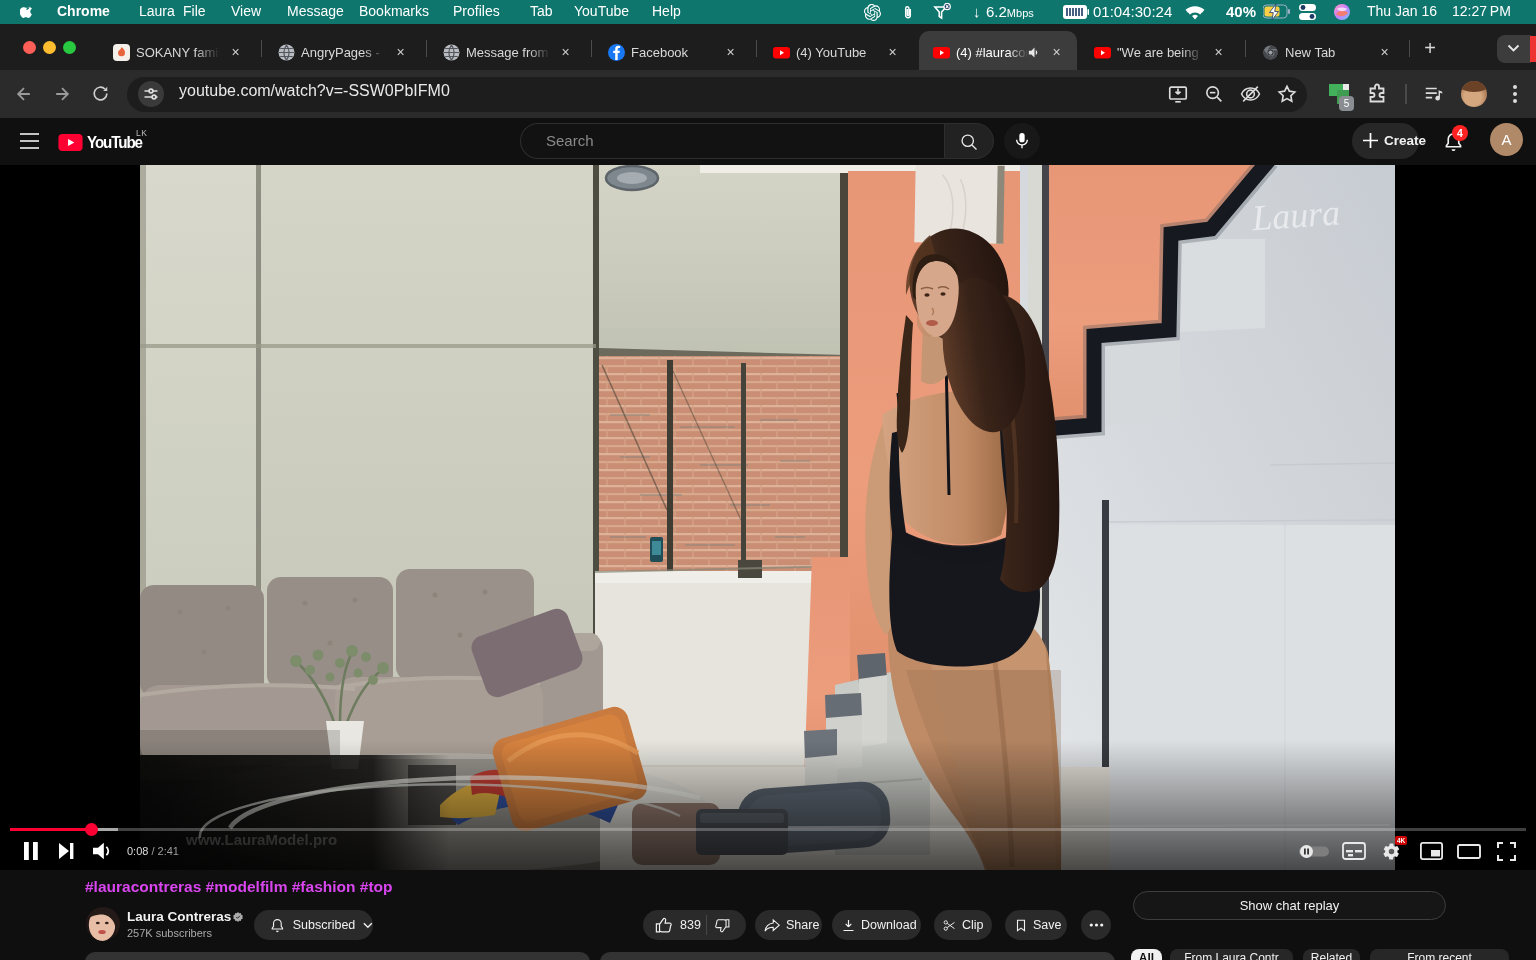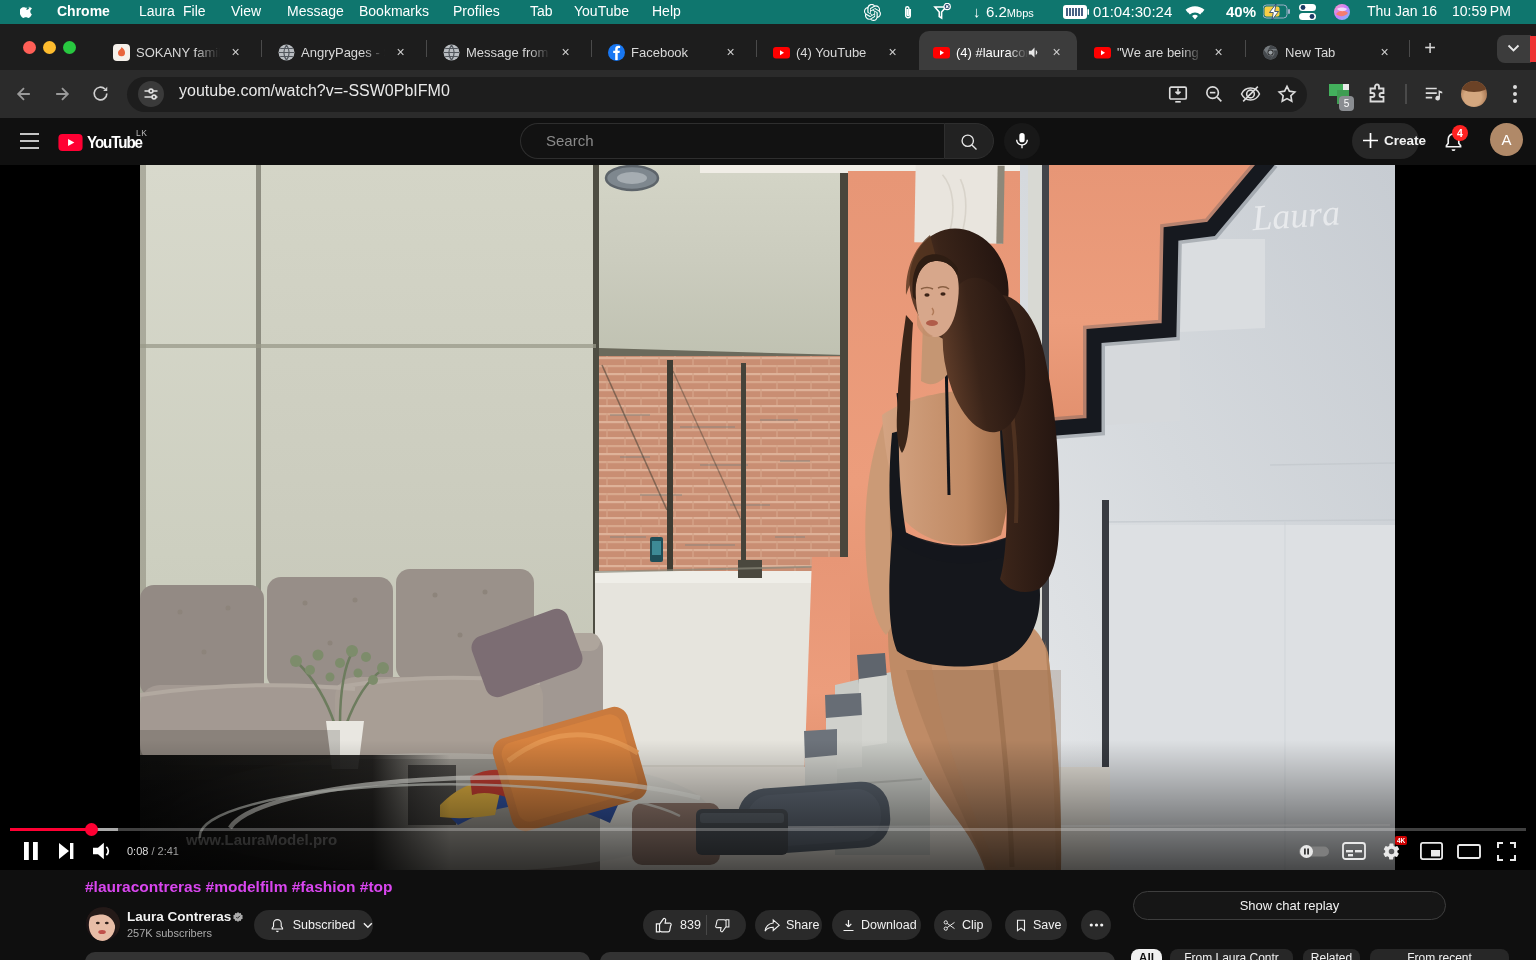--- a/index.html
+++ b/index.html
@@ -88,21 +88,21 @@
             <stop offset="0" stop-color="#ff9bc0"></stop>
             <stop offset=".5" stop-color="#c77dff"></stop>
             <stop offset="1" stop-color="#6ec6ff"></stop>
           </linearGradient>
         </defs>
         <circle cx="8" cy="8" r="8" fill="url(#siri1)"></circle>
         <path d="M2 10c3-4 9-4 12-1-3 4-9 4-12 1z" fill="#ff7a59" opacity=".85"></path>
         <path d="M3 5c3 3 8 3 10 0-2-2-8-2-10 0z" fill="#fff" opacity=".7"></path>
       </svg>
  <span class="mi" style="left:1367px;font-weight:400">Thu Jan 16</span>
- <span class="mi" style="left:1452px;font-weight:400">10:59 PM</span>
+ <span class="mi" style="left:1452px;font-weight:400">12:27 PM</span>
 </div>
 <div id="tabbar">
  <div class="tl" style="left:23px;background:#ff5f57"></div>
  <div class="tl" style="left:43px;background:#febc2e"></div>
  <div class="tl" style="left:63px;background:#28c840"></div>
 
  <div class="tab" style="left:100px;width:158px">
    <svg class="favicon" style="left:13px">
           <rect width="17" height="17" rx="4" fill="#f5f0ea"></rect>
           <path d="M8.5 3c2 1.5 3.5 3.2 3.5 5.5A3.5 3.5 0 0 1 5 9c0-1.2.5-2 1.3-2.8C7.4 5.2 8.3 4.3 8.5 3z" fill="#e8643c"></path>

